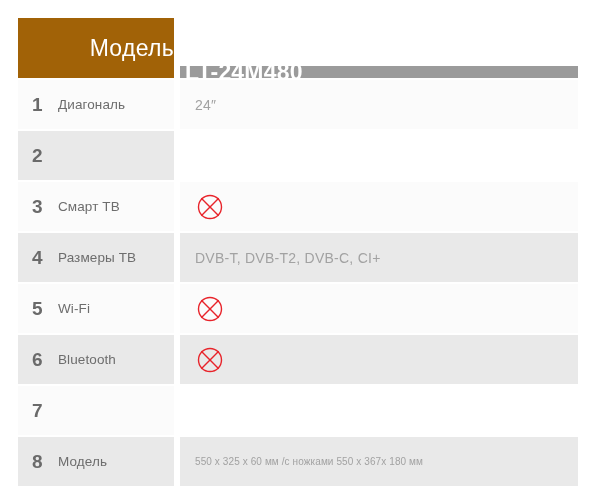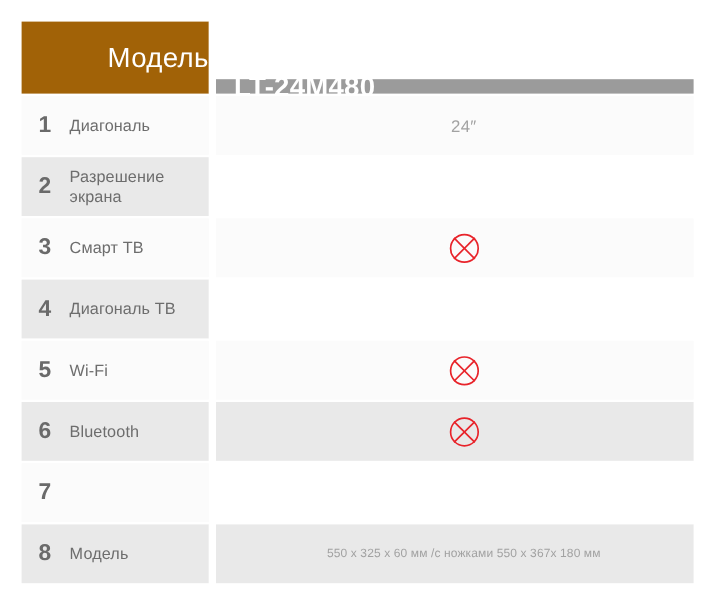--- a/index.html
+++ b/index.html
@@ -38,21 +38,21 @@
   }
   .thead .col-gap {
     width: 6px;
     background: #ffffff;
   }
   .thead .col-value {
     flex: 1;
     background: #9b9b9b;
     display: flex;
     align-items: center;
-    padding-left: 15px;
+    padding-left: 5px;
     box-sizing: border-box;
     margin-top: 48px;
   }
   .head-title {
     color: #ffffff;
     font-size: 23px;
     font-weight: 400;
     letter-spacing: 0.3px;
   }
   .head-model {
@@ -80,21 +80,20 @@
   .cell-gap {
     width: 6px;
     background: #ffffff;
   }
   .cell-value {
     flex: 1;
     box-sizing: border-box;
     display: flex;
     align-items: center;
     padding-left: 15px;
-    justify-content: center;
   }
 
   .row-odd  .cell-label,
   .row-odd  .cell-value  { background: #fbfbfb; }
   .row-even .cell-label,
   .row-even .cell-value  { background: #e9e9e9; }
 
   .num {
     color: #6a6a6a;
     font-size: 19px;
@@ -144,21 +143,20 @@
     </div>
     <div class="cell-gap"></div>
     <div class="cell-value">
       <span class="value-text">24″</span>
     </div>
   </div>
 
   <div class="trow row-even row-2">
     <div class="cell-label">
       <span class="num">2</span>
-      <span class="label-text">Разрешение<br>экрана</span>
     </div>
     <div class="cell-gap"></div>
   </div>
 
   <div class="trow row-odd row-3">
     <div class="cell-label">
       <span class="num">3</span>
       <span class="label-text">Смарт ТВ</span>
     </div>
     <div class="cell-gap"></div>
@@ -168,23 +166,26 @@
             <circle cx="15" cy="15" r="11.5" fill="none" stroke="#e8232a" stroke-width="1.4"></circle>
             <line x1="6.3" y1="6.3" x2="23.7" y2="23.7" stroke="#e8232a" stroke-width="1.4"></line>
             <line x1="23.7" y1="6.3" x2="6.3" y2="23.7" stroke="#e8232a" stroke-width="1.4"></line>
           </svg>
         </div>
   </div>
 
   <div class="trow row-even row-4">
     <div class="cell-label">
       <span class="num">4</span>
-      <span class="label-text">Диагональ ТВ</span>
-    </div>
-    <div class="cell-gap"></div>
+      <span class="label-text">Размеры ТВ</span>
+    </div>
+    <div class="cell-gap"></div>
+    <div class="cell-value">
+      <span class="value-text">DVB-T, DVB-T2, DVB-C, CI+</span>
+    </div>
   </div>
 
   <div class="trow row-odd row-5">
     <div class="cell-label">
       <span class="num">5</span>
       <span class="label-text">Wi-Fi</span>
     </div>
     <div class="cell-gap"></div>
     <div class="cell-value">
 

